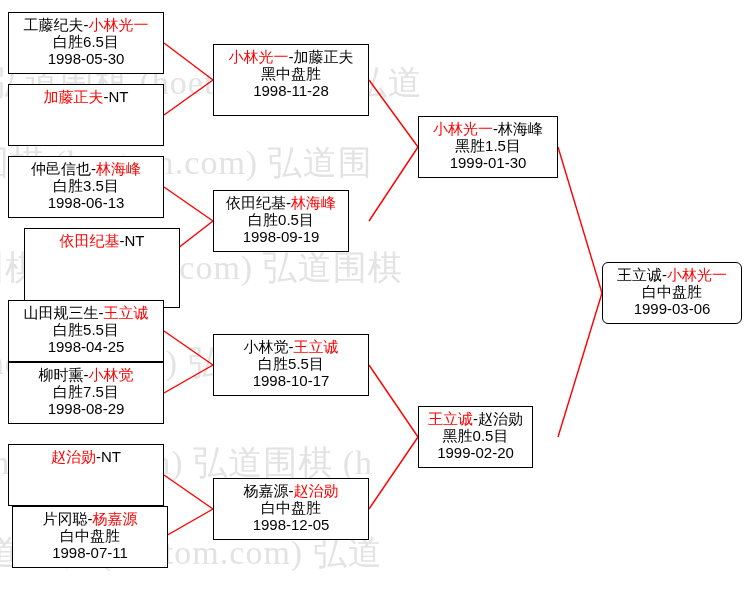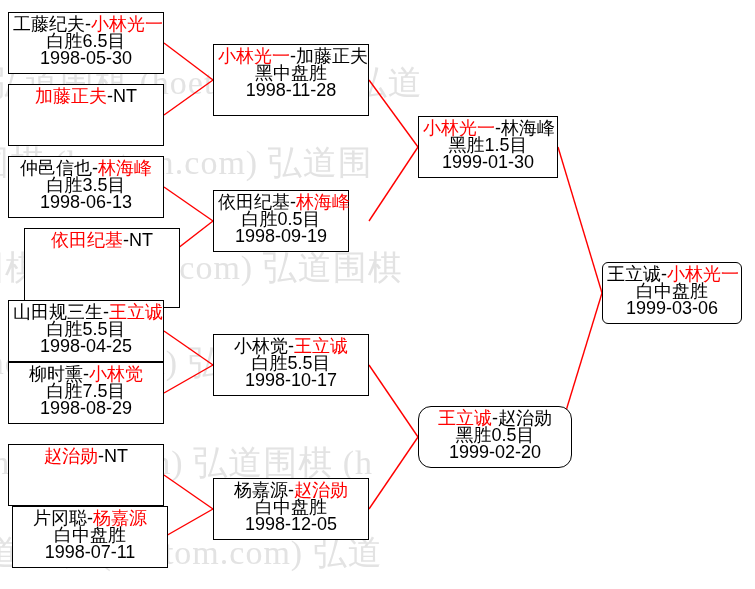--- a/index.html
+++ b/index.html
@@ -42,21 +42,21 @@
     left: 0;
     top: 0;
     z-index: 1;
   }
   .node {
     position: absolute;
     box-sizing: border-box;
     border: 1px solid #000000;
     background: #ffffff;
     text-align: center;
-    font-size: 18px;
+    font-size: 15px;
     line-height: 17px;
     color: #000000;
     z-index: 2;
     padding: 3px 4px;
     font-family: "Liberation Sans", sans-serif;
   }
   .node .ln {
     display: block;
     white-space: nowrap;
   }
@@ -156,21 +156,21 @@
     <div class="node" style="left: 213px; top: 478px; width: 156px; height: 62px;">
       <span class="ln"><span class="blk">杨嘉源-</span><span class="red">赵治勋</span></span>
       <span class="ln"><span class="blk">白中盘胜</span></span>
       <span class="ln"><span class="blk">1998-12-05</span></span>
     </div>
     <div class="node" style="left: 418px; top: 116px; width: 140px; height: 62px;">
       <span class="ln"><span class="red">小林光一</span><span class="blk">-林海峰</span></span>
       <span class="ln"><span class="blk">黑胜1.5目</span></span>
       <span class="ln"><span class="blk">1999-01-30</span></span>
     </div>
-    <div class="node" style="left: 418px; top: 406px; width: 154px; height: 62px; border-radius: 13px;">
+    <div class="node" style="left: 418px; top: 406px; width: 115px; height: 62px;">
       <span class="ln"><span class="red">王立诚</span><span class="blk">-赵治勋</span></span>
       <span class="ln"><span class="blk">黑胜0.5目</span></span>
       <span class="ln"><span class="blk">1999-02-20</span></span>
     </div>
     <div class="node" style="left: 602px; top: 262px; width: 140px; height: 62px; border-radius: 6px;">
       <span class="ln"><span class="blk">王立诚-</span><span class="red">小林光一</span></span>
       <span class="ln"><span class="blk">白中盘胜</span></span>
       <span class="ln"><span class="blk">1999-03-06</span></span>
     </div>
   </div>

